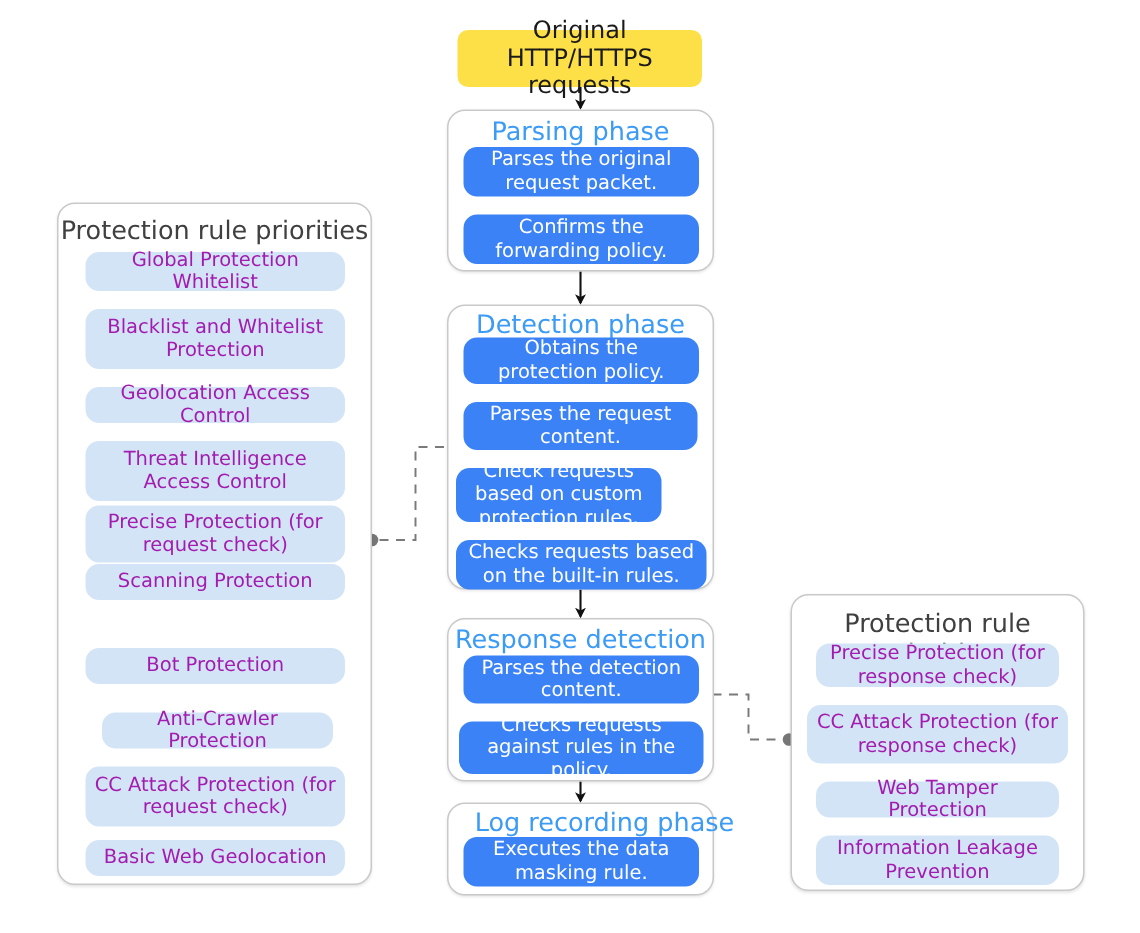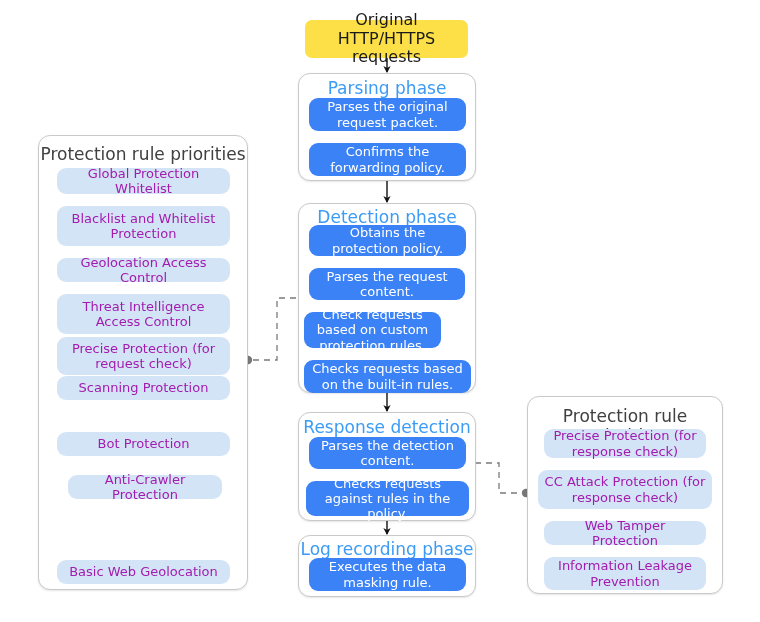--- a/index.html
+++ b/index.html
@@ -162,21 +162,21 @@
   <div class="panel" style="left:298px; top:412px; width:178px; height:109px;"></div>
   <div class="caption blue" style="left:298px; top:418px; width:178px;">Response detection phase</div>
   <div class="node blue" style="left:309px; top:437px; width:157px; height:32px;">
     <span>Parses the detection content.</span>
   </div>
   <div class="node blue" style="left:306px; top:481px; width:163px; height:35px;">
     <span>Checks requests against rules in the policy.</span>
   </div>
 
   <div class="panel" style="left:298px; top:535px; width:178px; height:62px;"></div>
-  <div class="caption blue" style="left:298px; top:540px; width:178px;">Log recording phase</div>
+  <div class="caption blue" style="left:298px; top:540px; width:178px;padding-left:16px;">Log recording phase</div>
   <div class="node blue" style="left:309px; top:558px; width:157px; height:33px;">
     <span>Executes the data masking rule.</span>
   </div>
 
   <div class="panel" style="left:38px; top:135px; width:210px; height:455px;"></div>
   <div class="caption dark" style="left:38px; top:145px; width:210px;">Protection rule priorities</div>
 
   <div class="node lightblue" style="left:57px; top:168px; width:173px; height:26px;">
     <span>Global Protection Whitelist</span>
   </div>
@@ -194,20 +194,23 @@
   </div>
   <div class="node lightblue" style="left:57px; top:376px; width:173px; height:24px;">
     <span>Scanning Protection</span>
   </div>
   <div class="node lightblue" style="left:57px; top:432px; width:173px; height:24px;">
     <span>Bot Protection</span>
   </div>
   <div class="node lightblue" style="left:68px; top:475px; width:154px; height:24px;">
     <span>Anti-Crawler Protection</span>
   </div>
+  <div class="node lightblue" style="left:57px; top:511px; width:173px; height:40px;">
+    <span>CC Attack Protection (for request check)</span>
+  </div>
   <div class="node lightblue" style="left:57px; top:560px; width:173px; height:24px;">
     <span>Basic Web Geolocation</span>
   </div>
 
   <div class="panel" style="left:527px; top:396px; width:196px; height:198px;"></div>
   <div class="caption dark" style="left:527px; top:407px; width:196px;">Protection rule priorities</div>
 
   <div class="node lightblue" style="left:544px; top:429px; width:162px; height:29px;">
     <span>Precise Protection (for response check)</span>
   </div>

